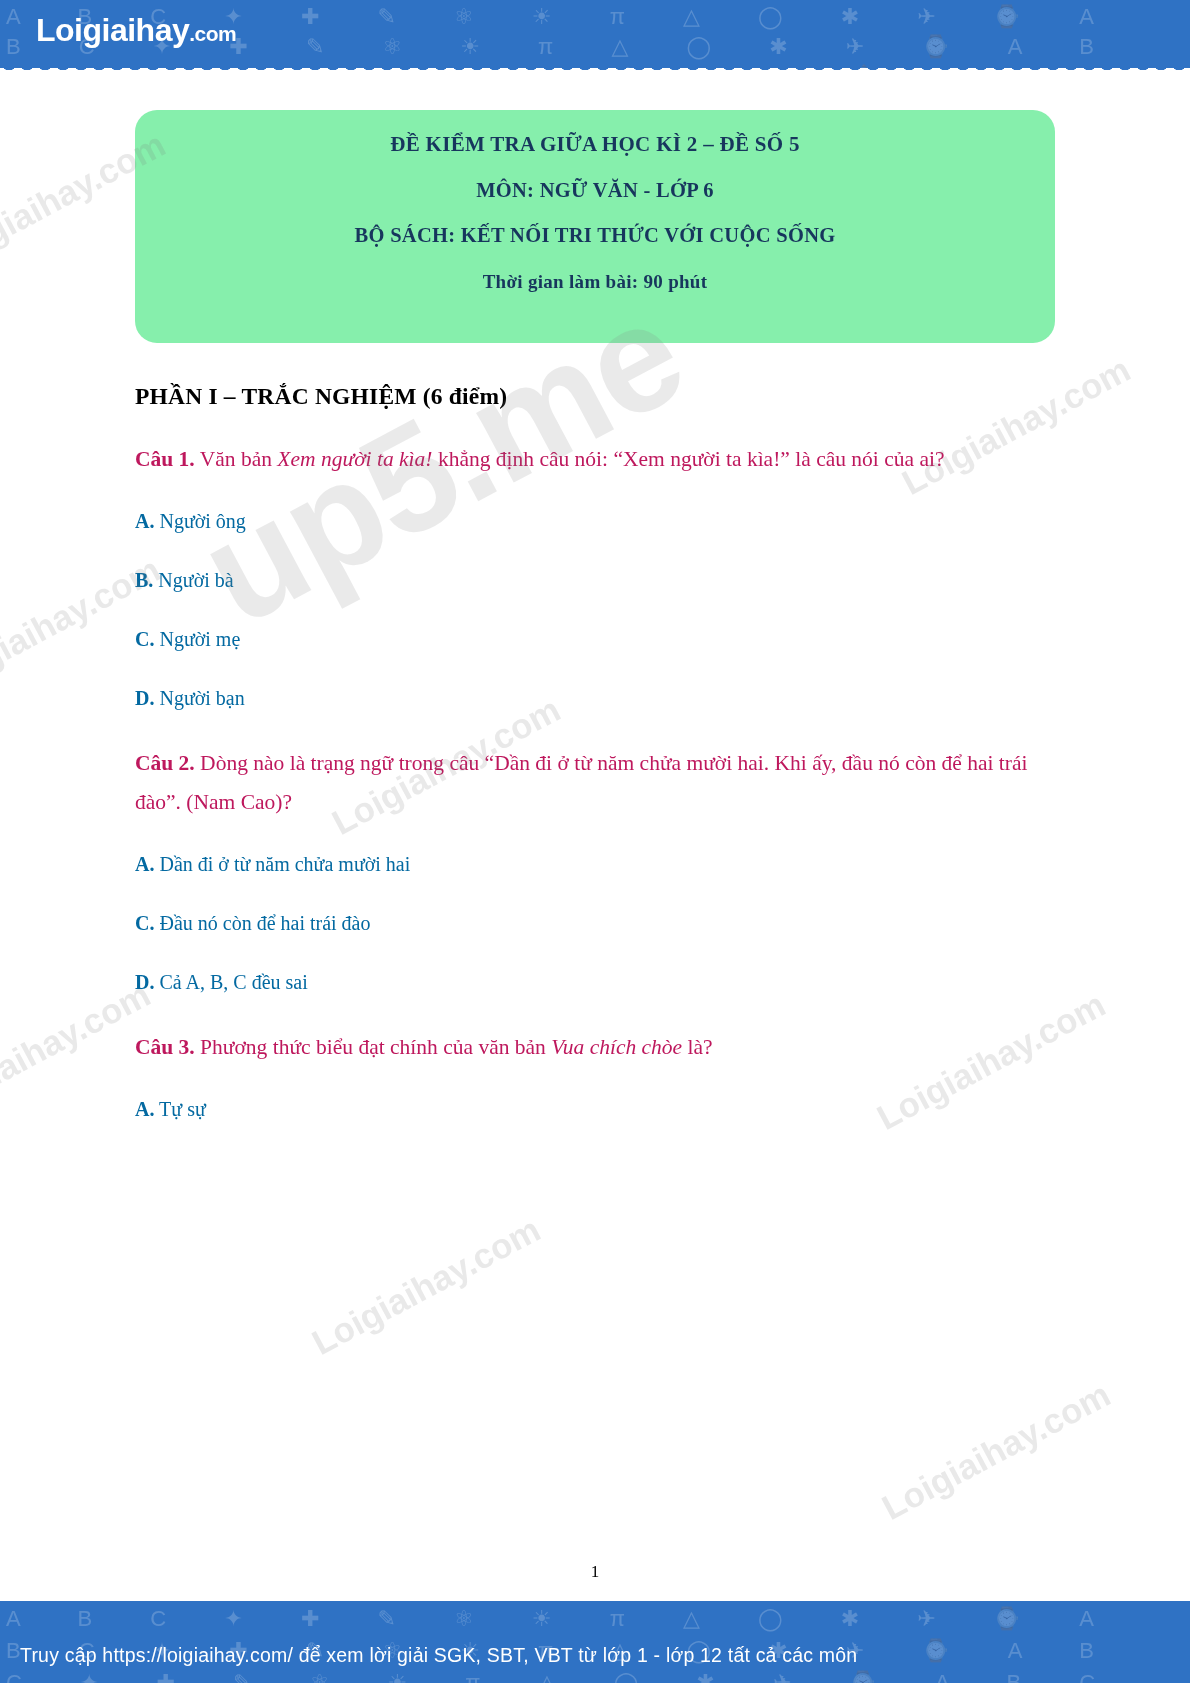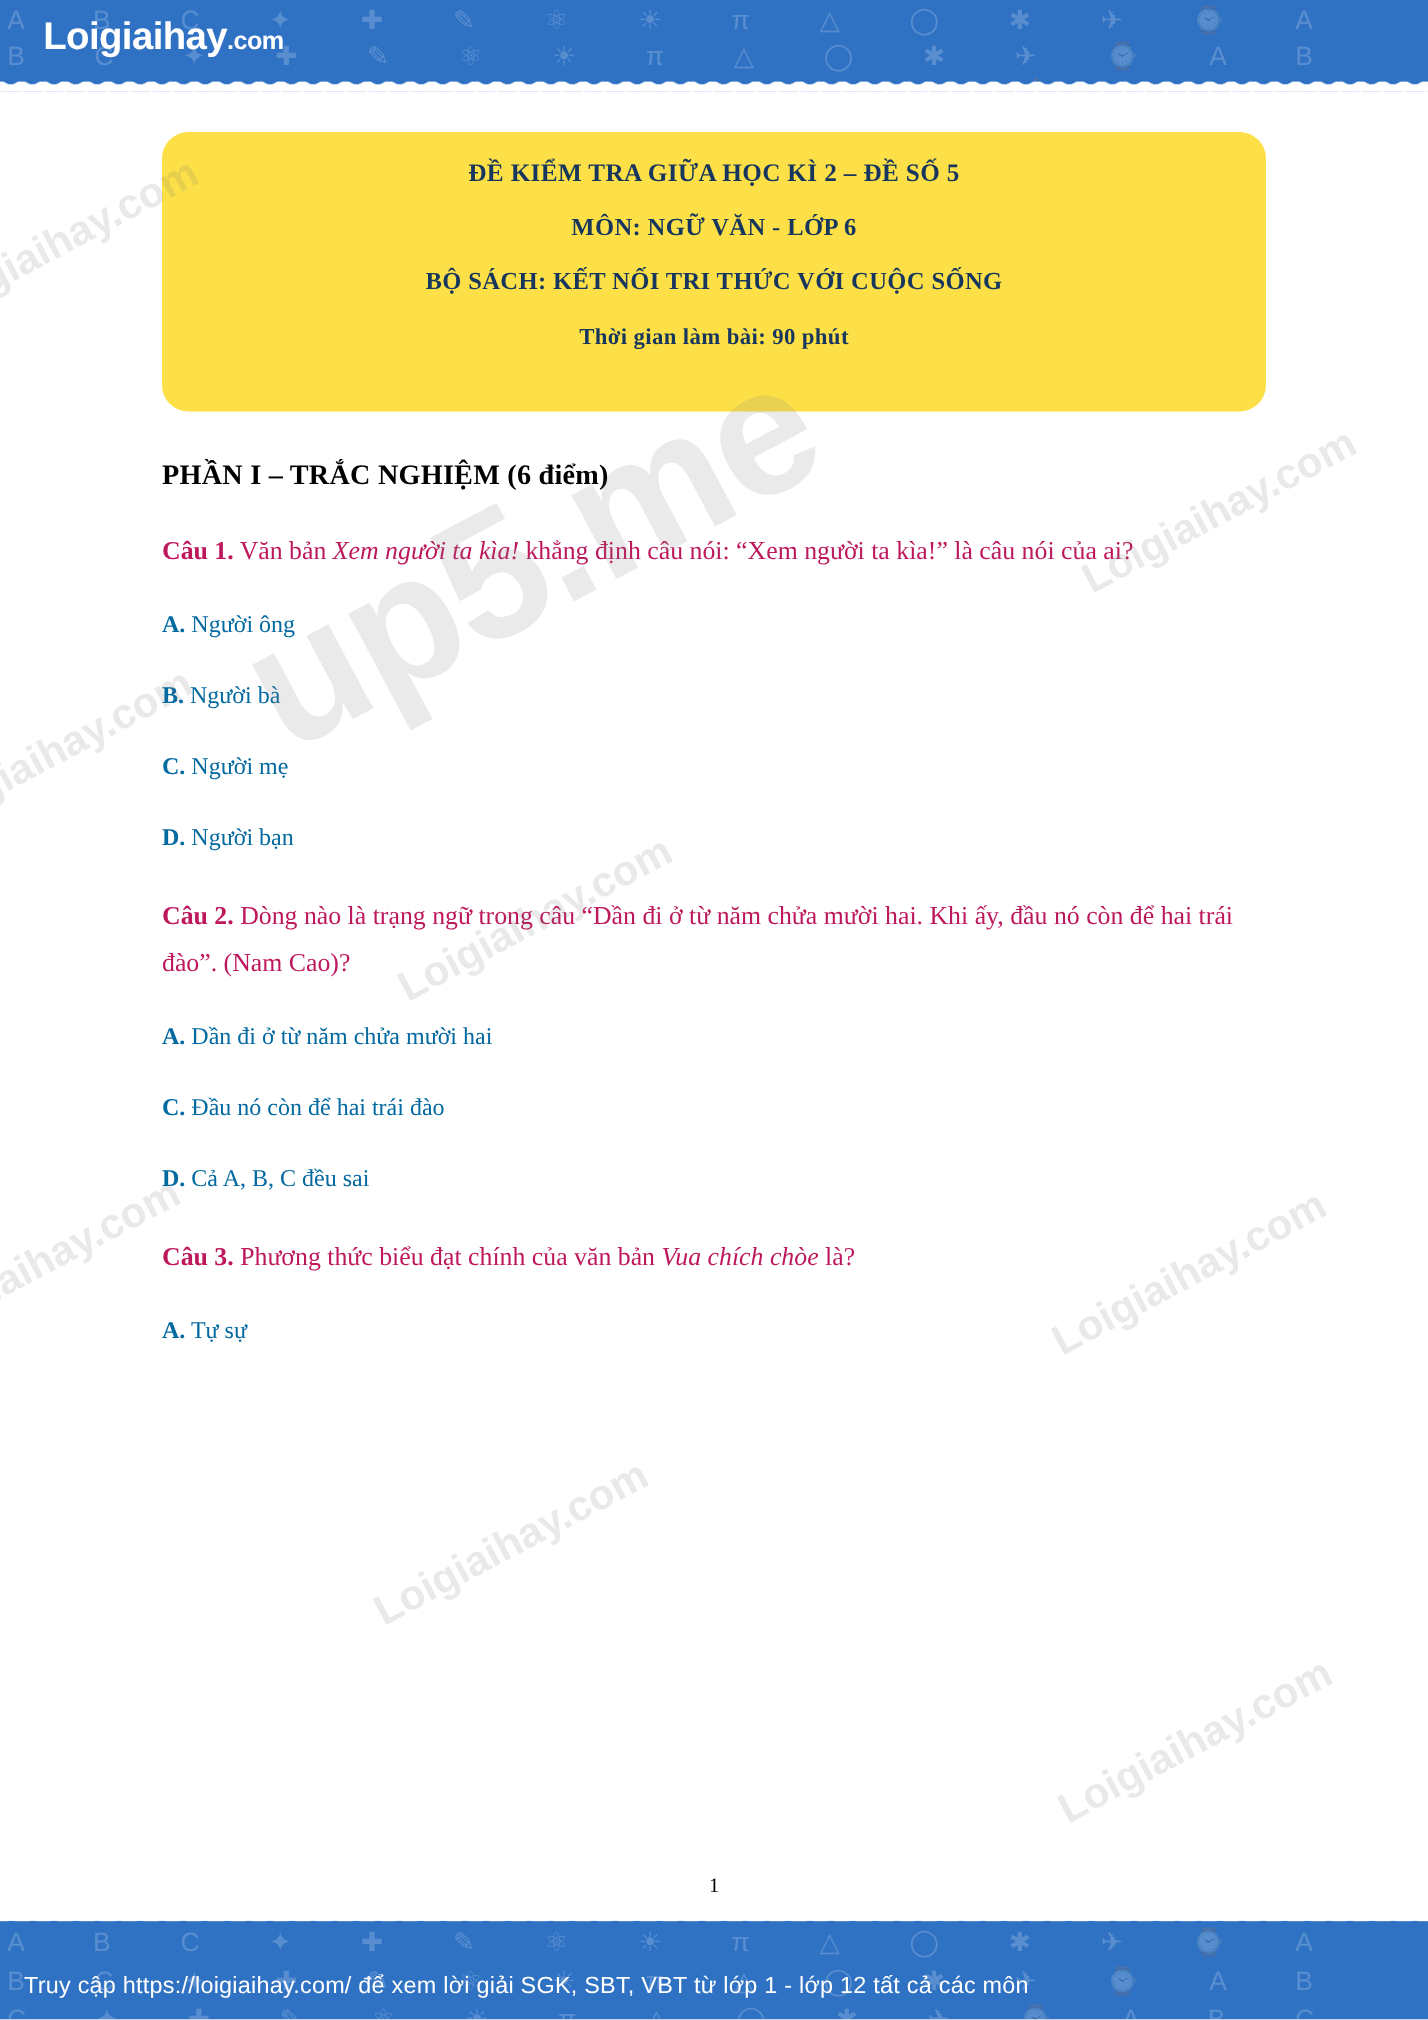--- a/index.html
+++ b/index.html
@@ -107,21 +107,21 @@
   .page {
     position: absolute;
     top: 76px; left: 0;
     width: 1190px;
     height: 1520px;
     padding: 0 135px;
   }
 
   .title-box {
     margin-top: 34px;
-    background: #fde047;
+    background: #86efac;
     border-radius: 22px;
     padding: 22px 30px 26px 30px;
     text-align: center;
   }
   .title-line {
     font-family: "Liberation Serif", serif;
     font-weight: bold;
     color: #17365d;
     font-size: 21px;
     letter-spacing: 0.3px;

